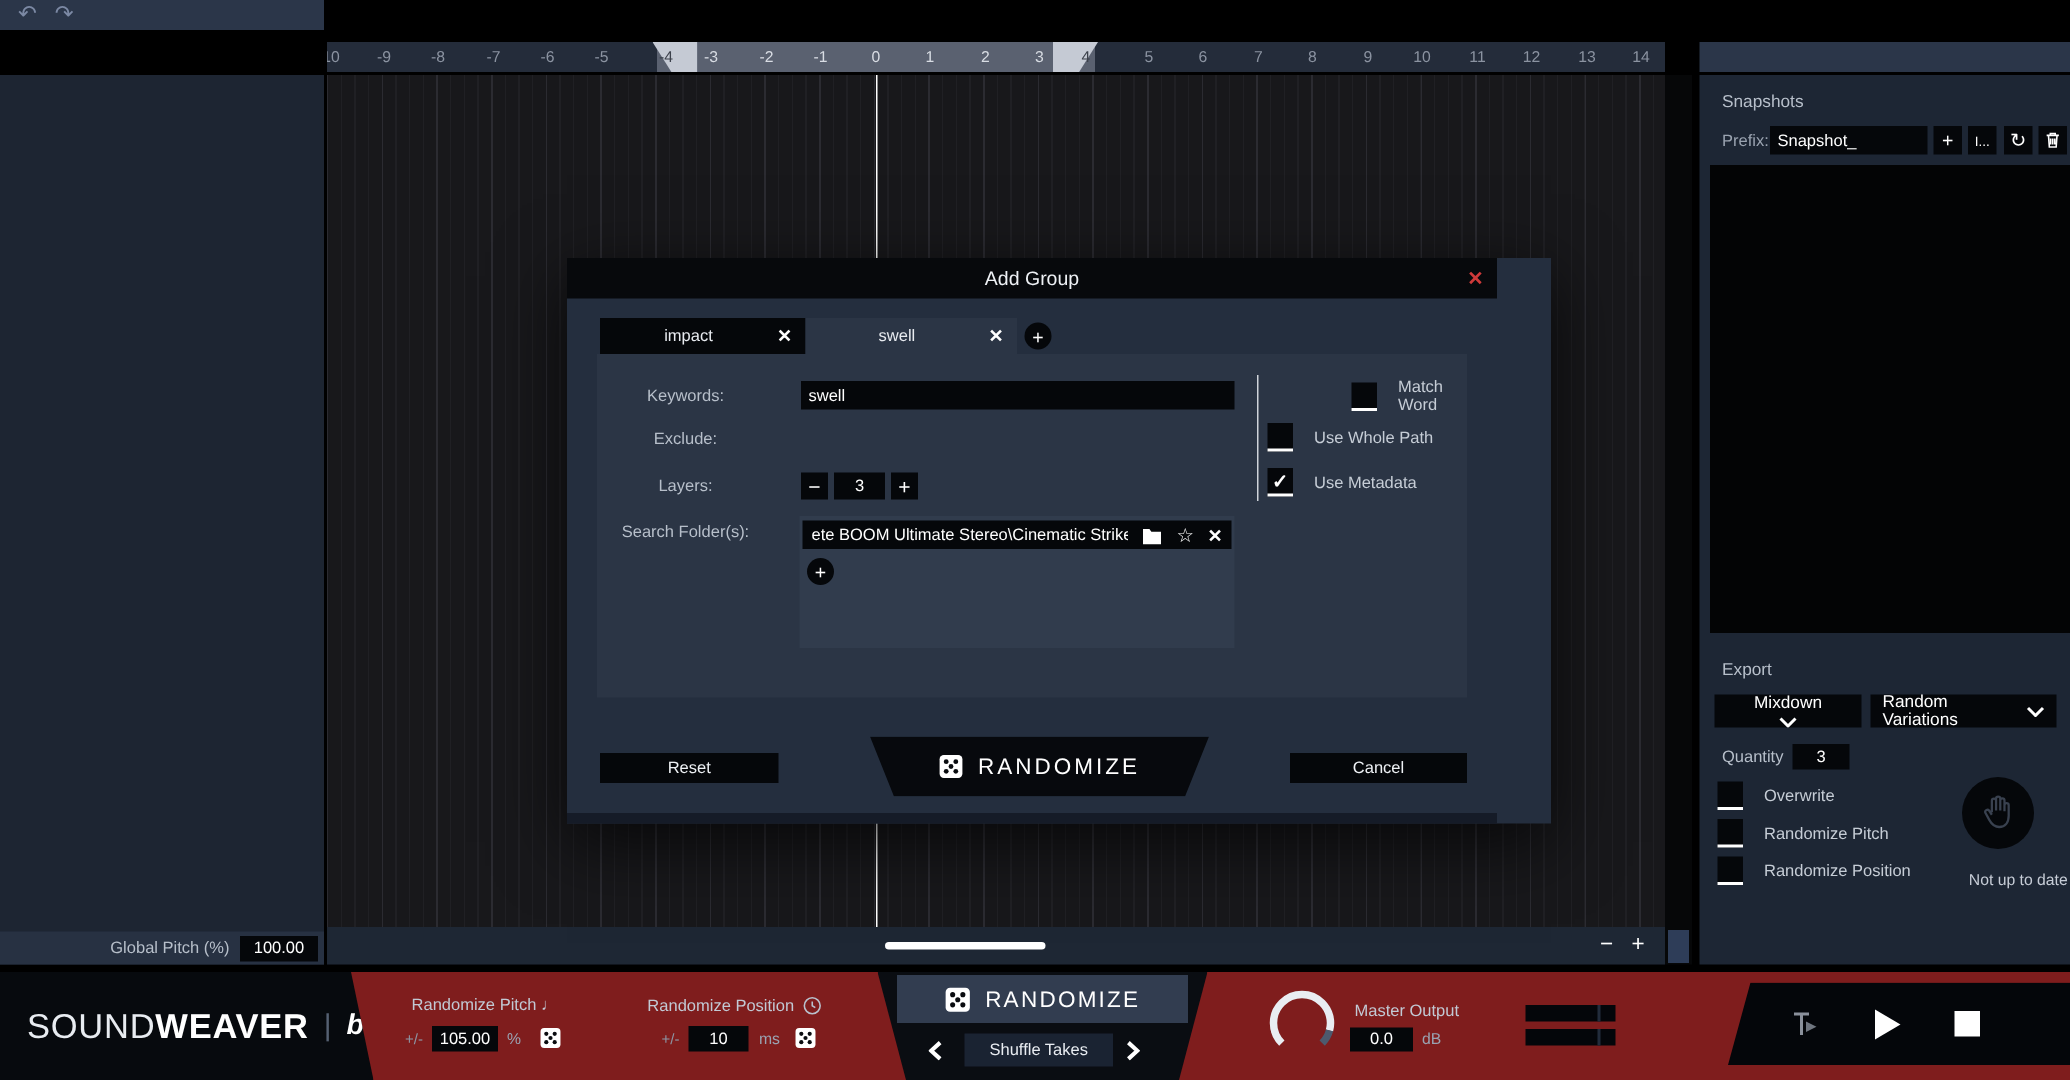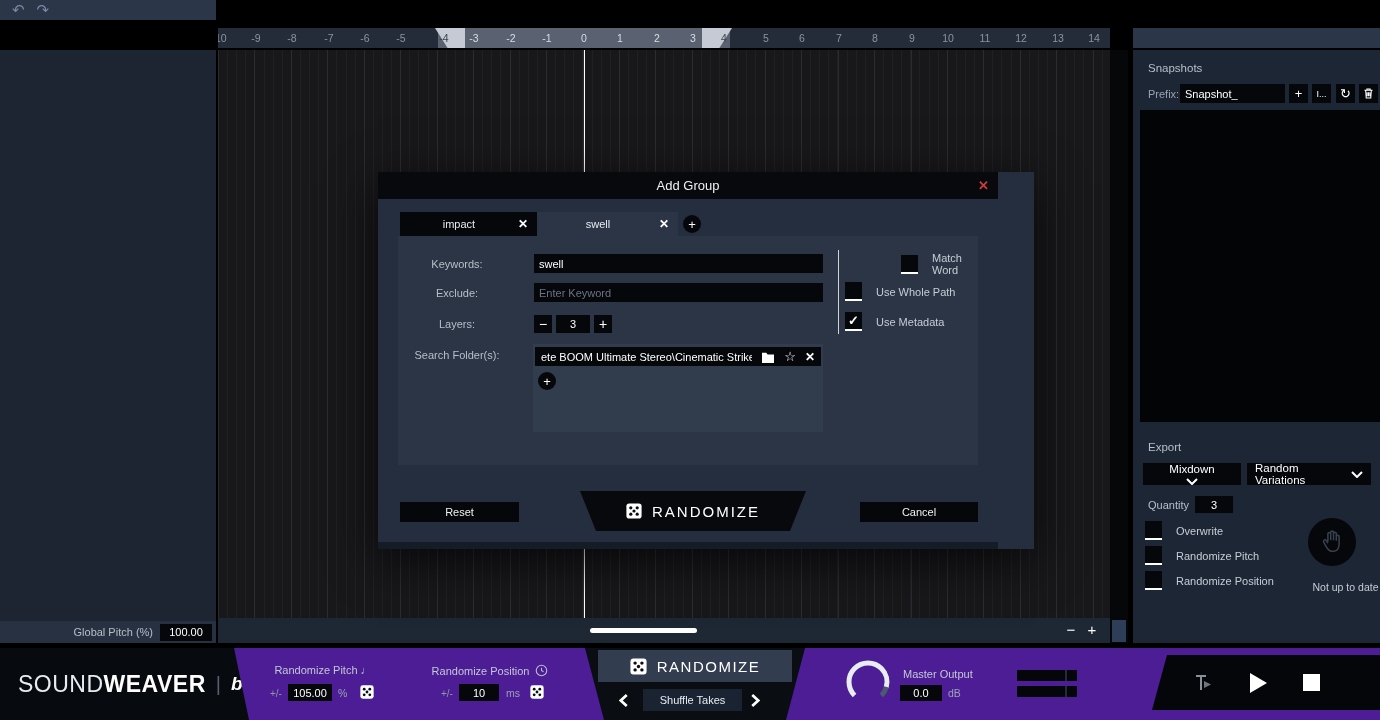--- a/index.html
+++ b/index.html
@@ -51,21 +51,21 @@
   .tab{display:flex;align-items:center;font-size:11px;cursor:pointer;}
   .tab .tl{flex:1;text-align:center;}
   .fpanel{background:#2b3545;}
   .flabel{left:0;width:118px;text-align:center;color:#b7bfca;}
   .btn{background:#05070a;color:#eef1f5;display:flex;align-items:center;justify-content:center;
        cursor:pointer;font-size:11px;}
   .trap{background:#07090d;display:flex;align-items:center;justify-content:center;gap:10px;
         color:#fff;cursor:pointer;}
   .trap .tx{font-size:15px;letter-spacing:2px;}
   
-  .bbar{background:#4c1d95;}
+  .bbar{background:#7f1d1d;}
   .brand1{font-weight:300;font-size:23px;color:#e8ecf1;letter-spacing:.5px;}
   .brand2{font-weight:700;font-size:23px;color:#fff;letter-spacing:.5px;}
   .brandsep{color:#556072;font-size:20px;font-weight:300;margin:0 10px;}
   .boom{font-style:italic;font-weight:600;font-size:19px;color:#fff;letter-spacing:-.5px;}
   .boomdot{display:inline-block;width:4px;height:4px;border:1px solid #fff;border-radius:50%;
            position:relative;top:-9px;left:1px;}
   .seclbl{color:#c2c9d4;font-size:11px;}
   .pm{color:#8d96a5;font-size:10px;}
   .unit{color:#9aa3b2;font-size:10.5px;}
   .randbtn{background:#323d50;color:#fff;display:flex;align-items:center;justify-content:center;
@@ -212,21 +212,20 @@
       <span class="tl">swell</span>
       <span class="xbtn" style="margin-right:9px;">✕</span>
     </div>
     <span class="pluscirc a" style="left:305px;top:43px;">+</span>
 
     <div class="fpanel a" style="left:20px;top:64px;width:580px;height:229px;">
       <span class="a flabel" style="top:22px;">Keywords:</span>
       <input class="inp" style="position: absolute; left: 136px; top: 18px; width: 289px; height: 19px;" value="swell">
 
       <span class="a flabel" style="top:51px;">Exclude:</span>
-      <input class="inp" style="position: absolute; left: 136px; top: 47px; width: 289px; height: 19px;" placeholder="Enter Keyword">
 
       <span class="a flabel" style="top:82px;">Layers:</span>
       <div class="blackbox a" style="left:136px;top:79px;width:18px;height:18px;cursor:pointer;font-size:14px;">
           <span>−</span>
         </div>
       <div class="blackbox a" style="left:158px;top:79px;width:34px;height:18px;">
           <span>3</span>
         </div>
       <div class="blackbox a" style="left:196px;top:79px;width:18px;height:18px;cursor:pointer;font-size:14px;">
           <span>+</span>

